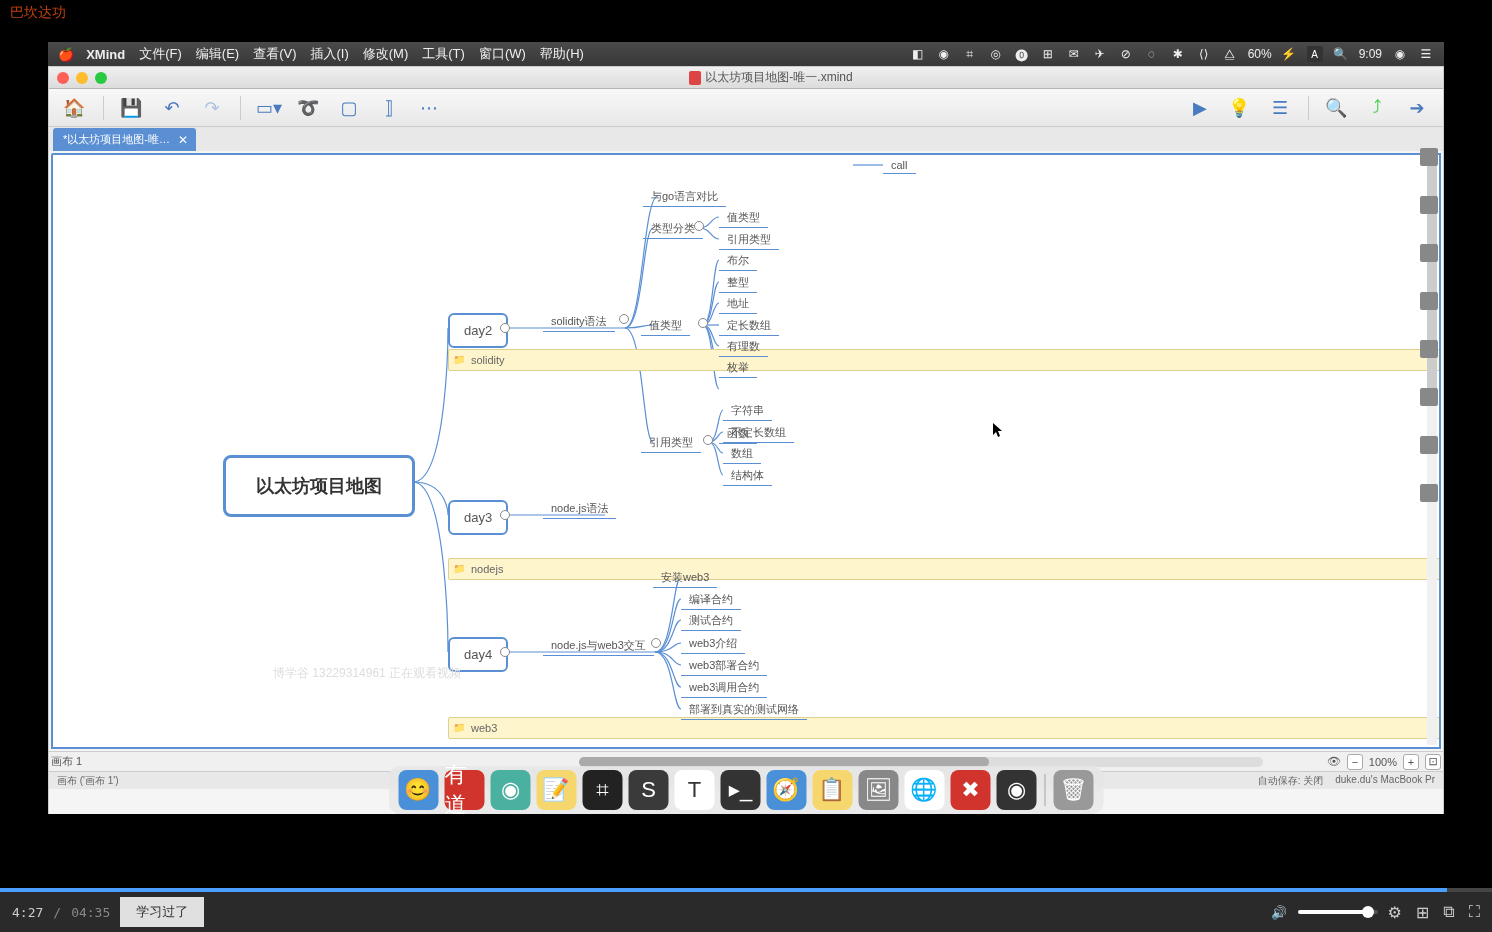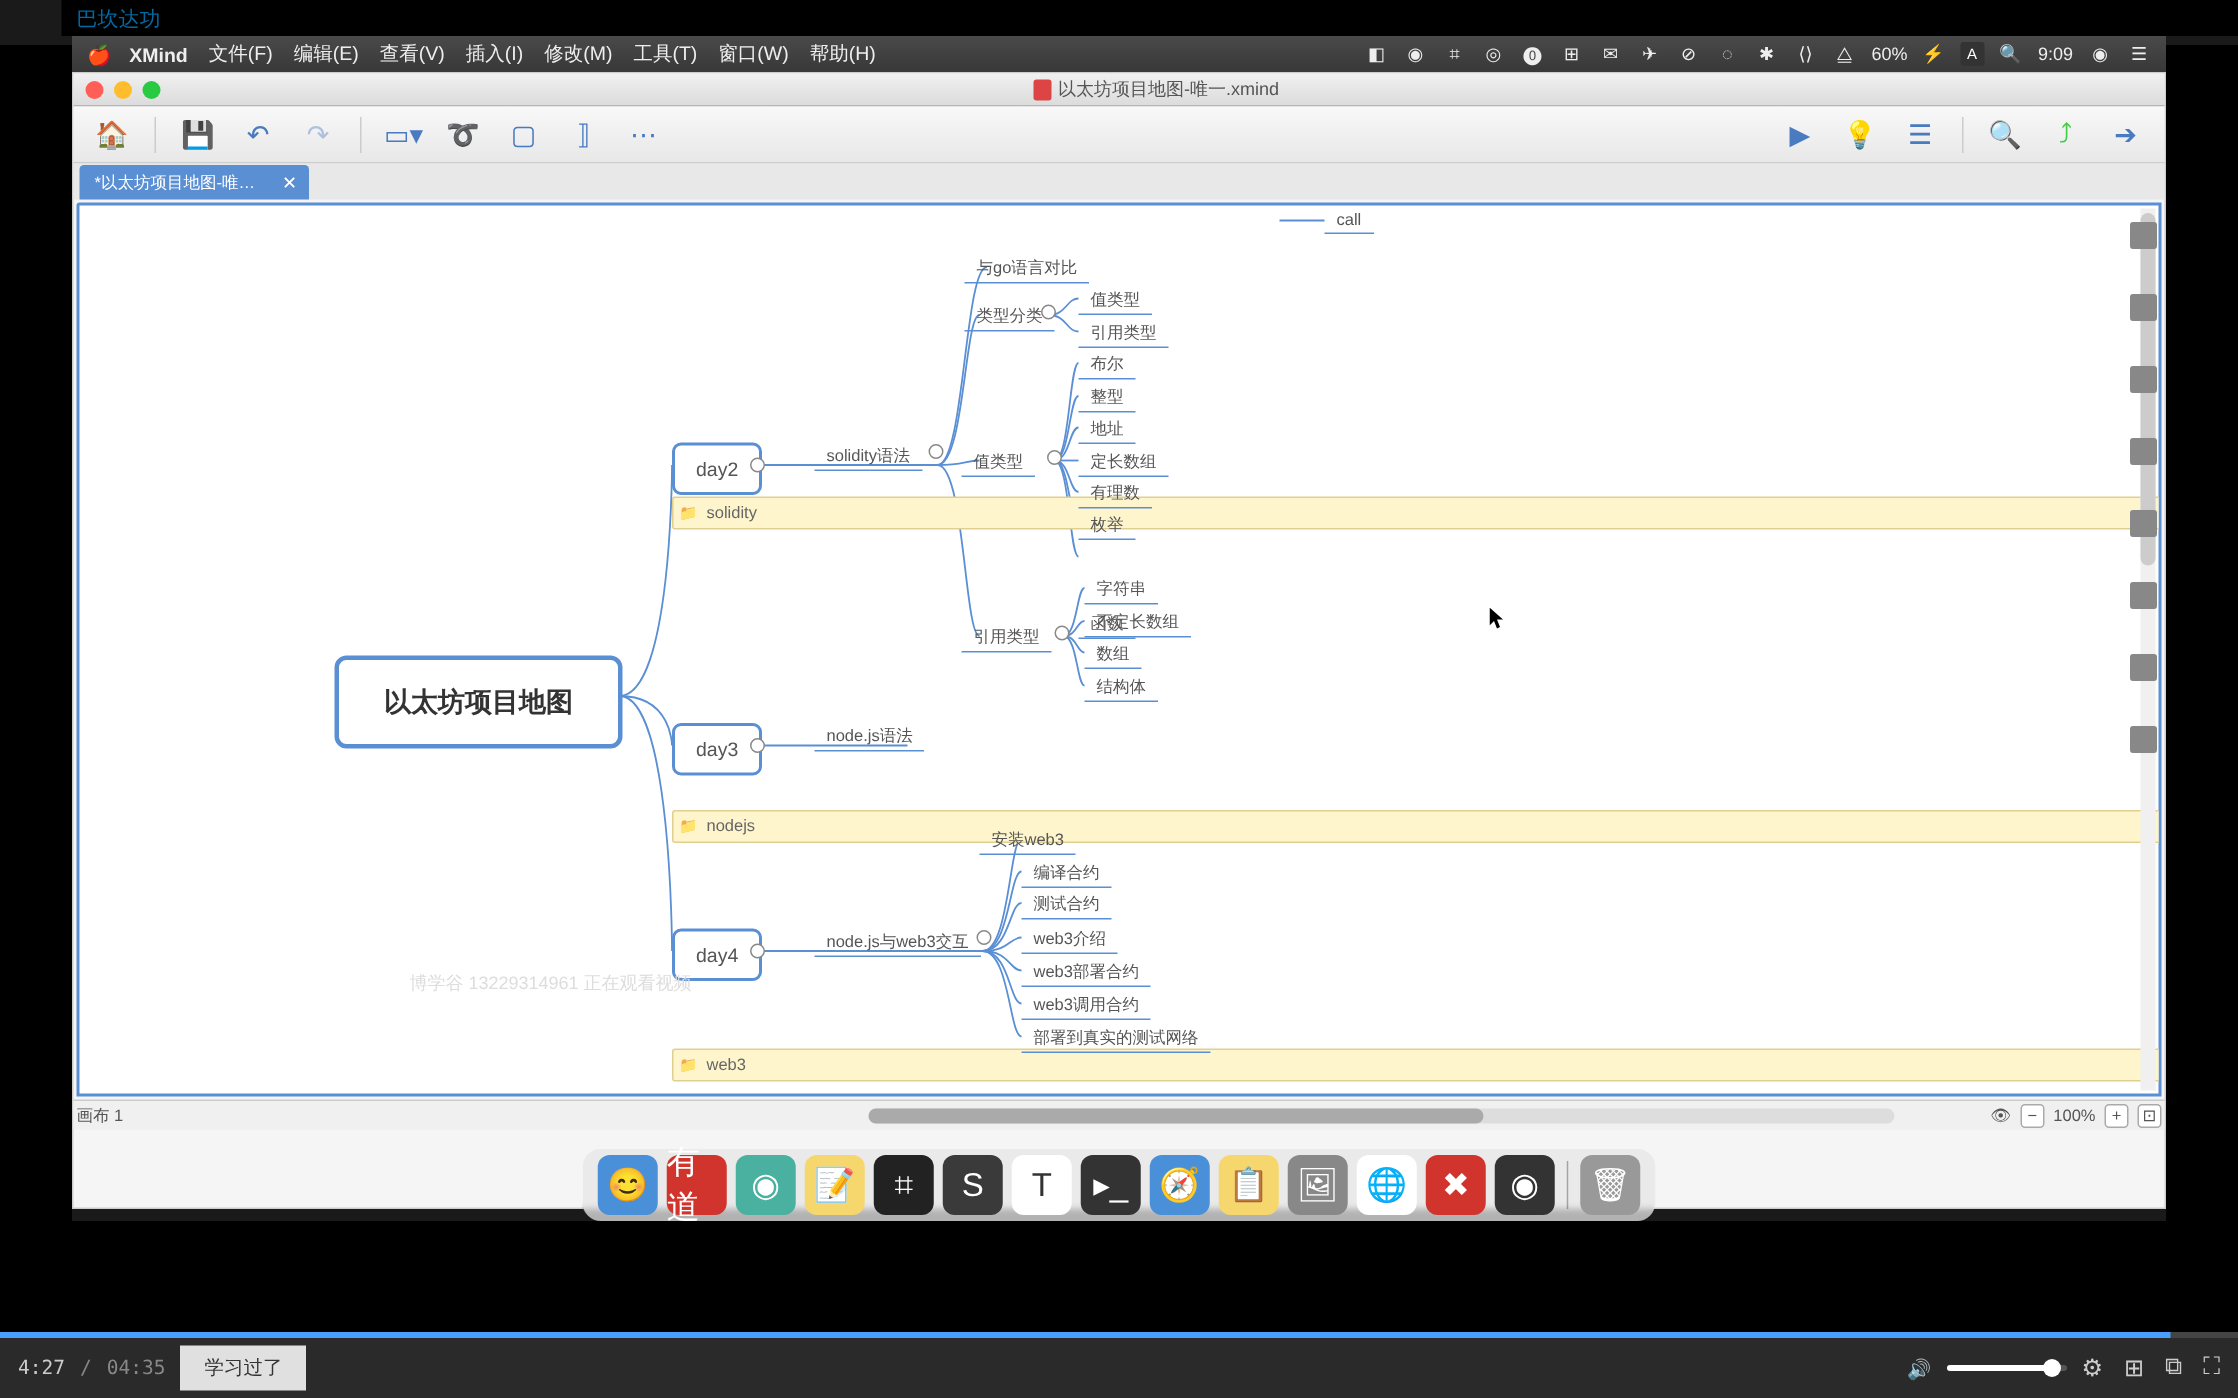--- a/index.html
+++ b/index.html
@@ -1,18 +1,18 @@
 <!DOCTYPE html>
 <html><head>
   <meta charset="utf-8">
   <style>
     * { margin: 0; padding: 0; box-sizing: border-box; }
     body { font-family: -apple-system, "Helvetica Neue", Arial, sans-serif; background: #1a1a1a; width: 1492px; height: 932px; overflow: hidden; position: relative; }
     
-    .top-black { background: #000; height: 24px; color: #0369a1; font-size: 14px; padding: 4px 10px; margin-left: 41px; }
+    .top-black { background: #000; height: 42px; color: #c2410c; font-size: 14px; padding: 4px 10px; }
     
     .mac-menubar { background: linear-gradient(#4a4a4a, #383838); height: 24px; display: flex; align-items: center; padding: 0 10px; color: #eee; font-size: 13px; margin-left: 48px; margin-right: 48px; }
     .mac-menubar .apple { margin-right: 12px; }
     .mac-menubar .app-name { font-weight: bold; margin-right: 14px; }
     .mac-menubar .menu-item { margin-right: 14px; cursor: pointer; }
     .mac-menubar .right { margin-left: auto; display: flex; align-items: center; gap: 10px; font-size: 12px; }
     .mac-menubar .status-icon { width: 16px; height: 16px; display: inline-flex; align-items: center; justify-content: center; }
     
     .app-window { background: #f5f5f5; margin-left: 48px; margin-right: 48px; height: 758px; border: 1px solid #ccc; position: relative; }
     .window-titlebar { height: 22px; background: linear-gradient(#f0f0f0, #dcdcdc); border-bottom: 1px solid #b5b5b5; display: flex; align-items: center; padding: 0 8px; }
@@ -23,21 +23,21 @@
     .tl-green { background: #28ca42; }
     .window-title { margin: 0 auto; font-size: 12px; color: #555; display: flex; align-items: center; gap: 4px; }
     .doc-icon { width: 12px; height: 14px; background: #d44; border-radius: 2px; }
     
     .toolbar { height: 38px; background: linear-gradient(#f8f8f8, #e8e8e8); border-bottom: 1px solid #ccc; display: flex; align-items: center; padding: 0 10px; gap: 8px; }
     .tb-button { width: 32px; height: 28px; display: flex; align-items: center; justify-content: center; border-radius: 4px; cursor: pointer; color: #4a7bc0; font-size: 18px; }
     .tb-sep { width: 1px; height: 24px; background: #ccc; margin: 0 4px; }
     .tb-spacer { flex: 1; }
     
     .tab-bar { height: 24px; background: #e8e8e8; display: flex; align-items: flex-end; padding-left: 4px; }
-    .tab { background: #5a8fd4; color: #fff; font-size: 11px; padding: 4px 8px 4px 10px; border-radius: 3px 3px 0 0; display: flex; align-items: center; gap: 18px; }
+    .tab { background: #5a8fd4; color: #fff; font-size: 11px; padding: 4px 8px 4px 10px; border-radius: 3px 3px 0 0; display: flex; align-items: center; gap: 8px; }
     .tab-close { font-size: 12px; cursor: pointer; }
     
     .canvas-area { background: #fff; height: 596px; position: relative; overflow: hidden; margin: 2px; border: 2px solid #5a8fd4; border-top-left-radius: 2px; }
     
     .mindmap { position: absolute; inset: 0; }
     .node { position: absolute; font-size: 11px; }
     .central-node { border: 3px solid #5a8fd4; border-radius: 8px; padding: 16px 30px; background: #fff; color: #333; font-size: 18px; font-weight: 700; }
     .main-node { border: 2px solid #5a8fd4; border-radius: 6px; padding: 8px 14px; background: #fff; color: #555; font-size: 13px; cursor: pointer; }
     .tag-box { background: #fff5cc; border: 1px solid #e0d090; padding: 4px 10px 4px 22px; font-size: 11px; color: #666; position: relative; border-radius: 2px; }
     .tag-box:before { content: '📁'; position: absolute; left: 4px; font-size: 10px; }
@@ -287,20 +287,27 @@
       </div>
     <div class="zoom-controls">
       <span>👁</span>
       <span class="zoom-btn">−</span>
       <span>100%</span>
       <span class="zoom-btn">+</span>
       <span class="zoom-btn">⊡</span>
     </div>
   </div>
 
+  <div class="status-bar">
+    <span>画布 ('画布 1')</span>
+    <div class="right-status">
+      <span>自动保存: 关闭</span>
+      <span>duke.du's MacBook Pr</span>
+    </div>
+  </div>
 </div>
 
 <div class="right-side-icons">
   <div></div>
   <div></div>
   <div></div>
   <div></div>
   <div></div>
   <div></div>
   <div></div>

